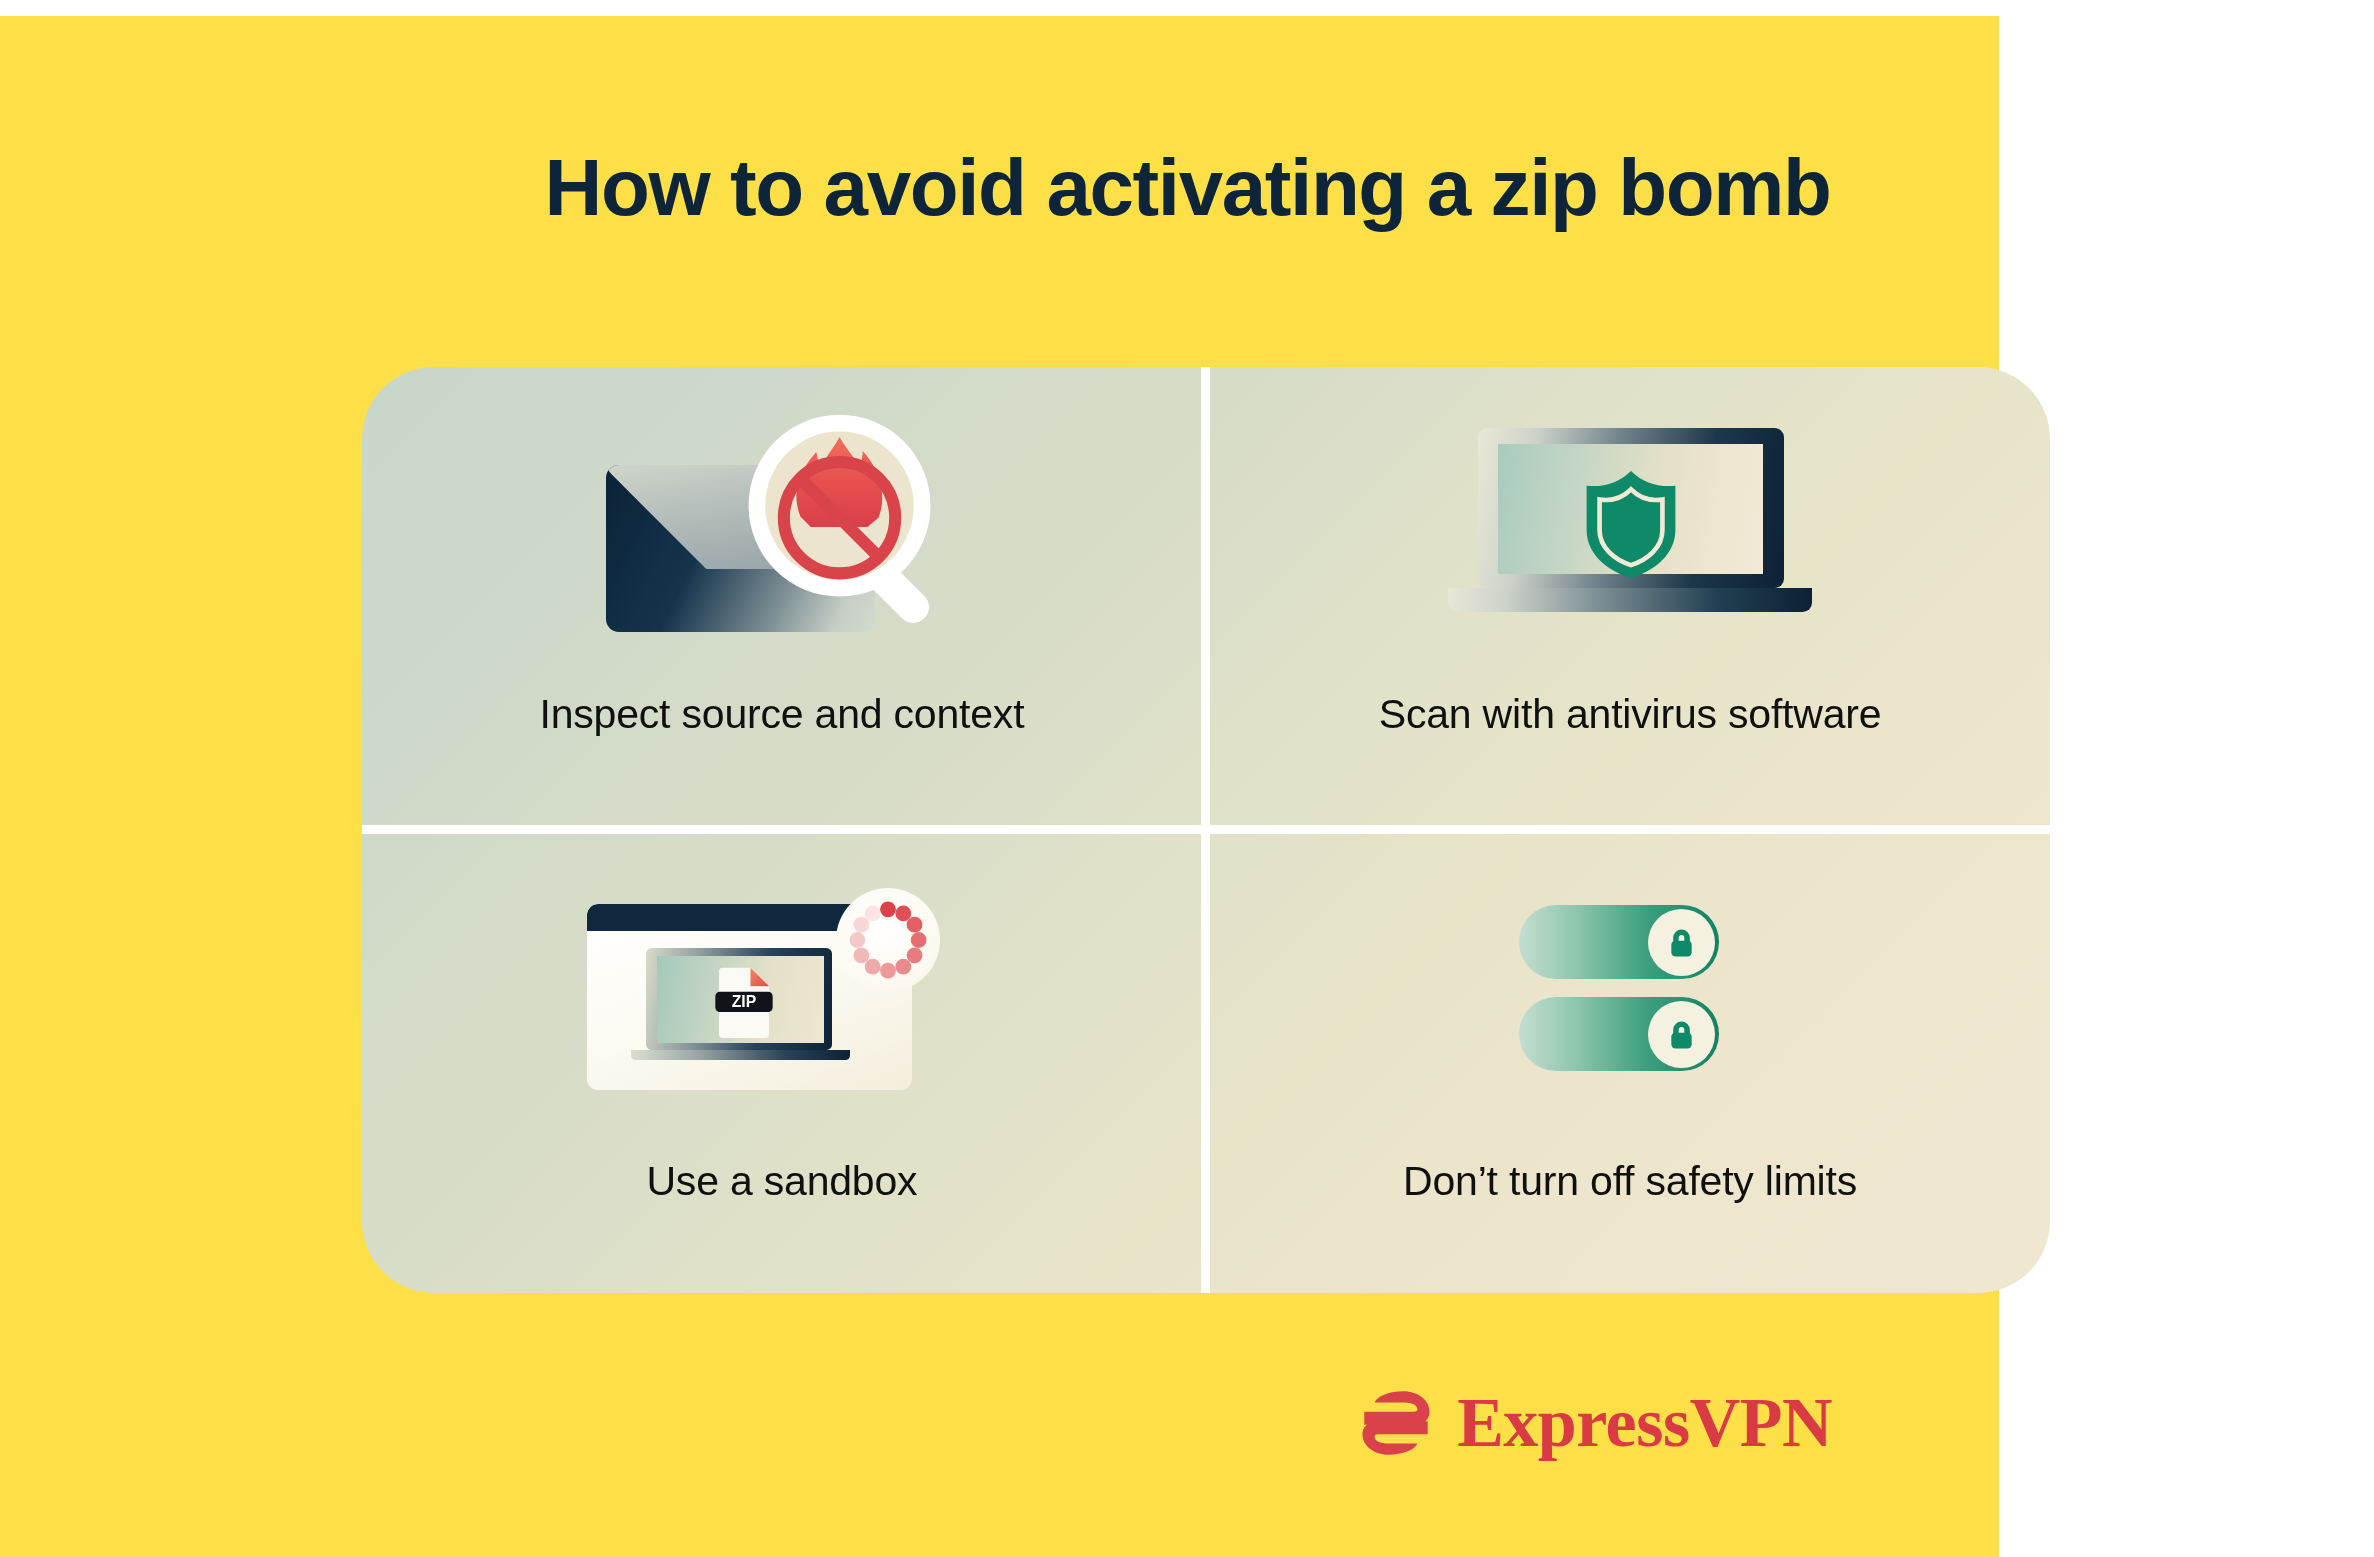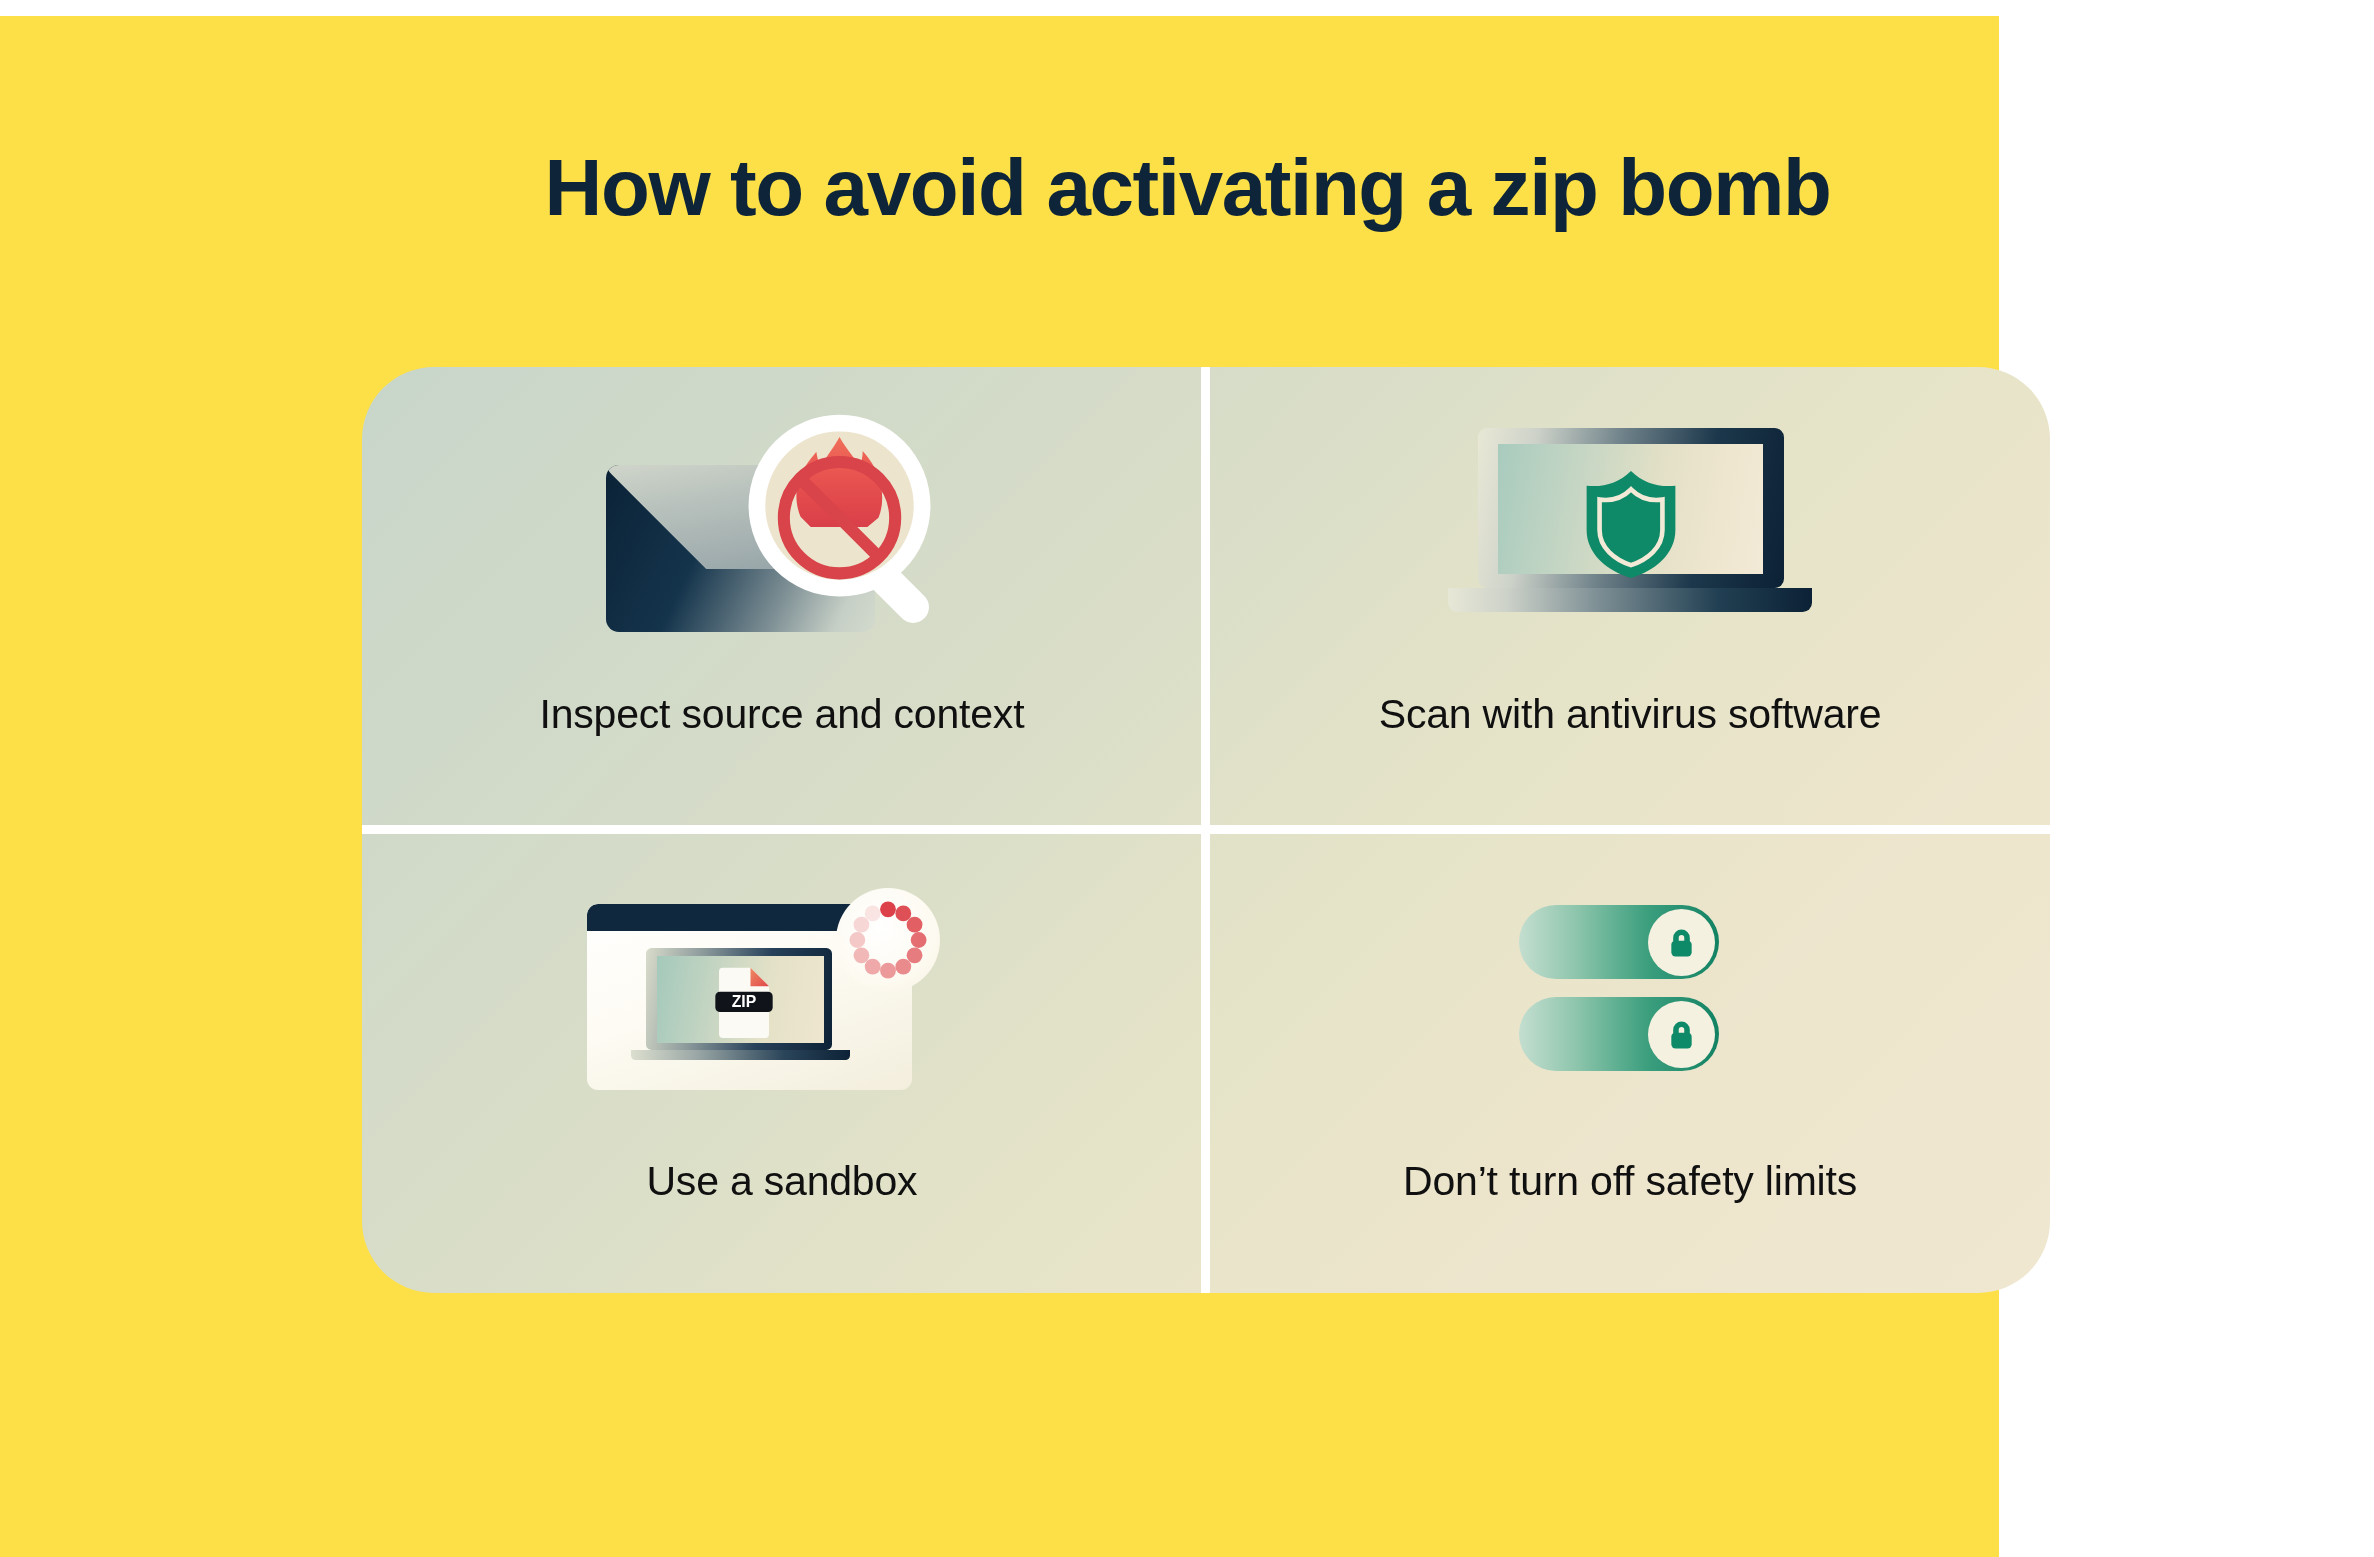--- a/index.html
+++ b/index.html
@@ -376,15 +376,40 @@
               </svg>
             </div>
           </div>
         </div>
       </div>
       <div class="card-label">Don’t turn off safety limits</div>
     </div>
 
   </div>
 
+  <div class="logo">
+    <svg class="logo-mark" viewBox="0 0 88 88">
+      <path d="M52 10
+               c 16 0 28 10 28 22
+               c 0 9 -7 14 -17 14
+               l -53 0
+               l 0 -14
+               l 53 0
+               c 3 0 4 -1 4 -3
+               c 0 -4 -6 -7 -15 -7
+               l -31 0
+               c 3 -7 16 -12 31 -12 Z" fill="#d9414b"></path>
+      <path d="M36 78
+               c -16 0 -28 -10 -28 -22
+               c 0 -9 7 -14 17 -14
+               l 53 0
+               l 0 14
+               l -53 0
+               c -3 0 -4 1 -4 3
+               c 0 4 6 7 15 7
+               l 31 0
+               c -3 7 -16 12 -31 12 Z" fill="#d9414b"></path>
+    </svg>
+    <span class="logo-text">ExpressVPN</span>
+  </div>
 
 </div>
 
 
 </body></html>

